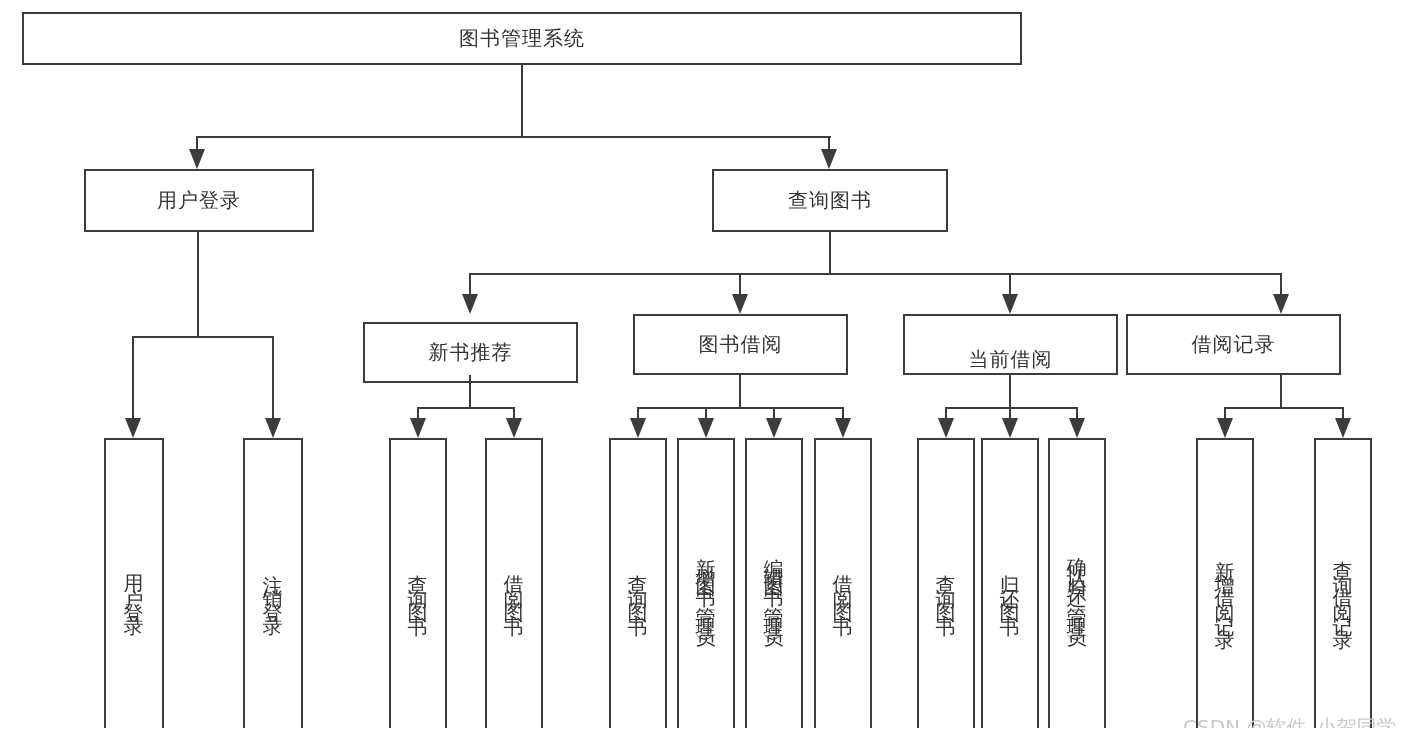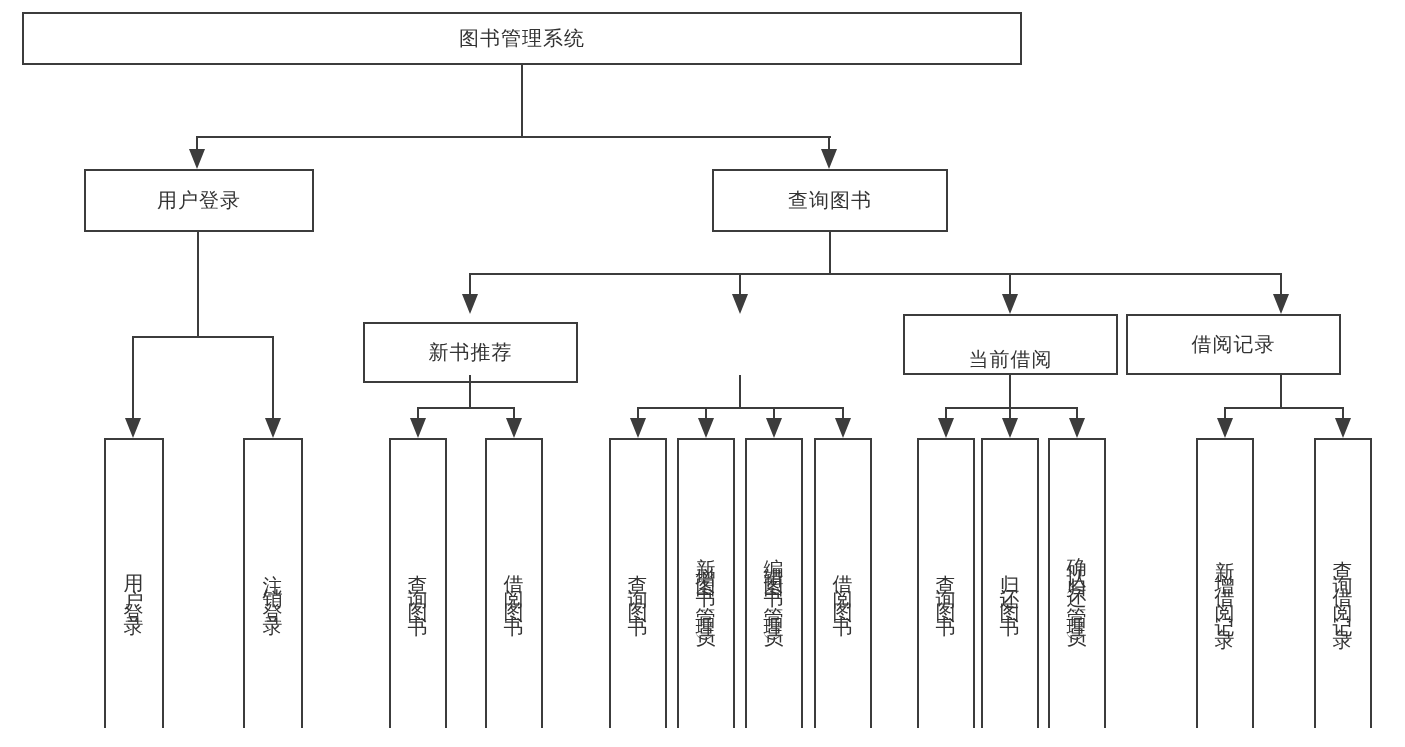--- a/index.html
+++ b/index.html
@@ -96,20 +96,23 @@
   <div class="vline" style="left:739px; top:273px; height:24px;"></div>
   <div class="arrow" style="left:732px; top:294px;"></div>
   <div class="vline" style="left:1009px; top:273px; height:24px;"></div>
   <div class="arrow" style="left:1002px; top:294px;"></div>
   <div class="vline" style="left:1280px; top:273px; height:24px;"></div>
   <div class="arrow" style="left:1273px; top:294px;"></div>
 
   <div class="box" style="left:363px; top:314px; width:215px; height:61px;margin-top:8px;">
     <span class="hlabel">新书推荐</span>
   </div>
+  <div class="box" style="left:633px; top:314px; width:215px; height:61px;">
+    <span class="hlabel">图书借阅</span>
+  </div>
   <div class="box" style="left:903px; top:314px; width:215px; height:61px;align-items:flex-end;">
     <span class="hlabel">当前借阅</span>
   </div>
   <div class="box" style="left:1126px; top:314px; width:215px; height:61px;">
     <span class="hlabel">借阅记录</span>
   </div>
 
   <div class="vline" style="left:469px; top:375px; height:32px;"></div>
   <div class="vline" style="left:739px; top:375px; height:32px;"></div>
   <div class="vline" style="left:1009px; top:375px; height:32px;"></div>
@@ -183,14 +186,15 @@
     <span class="vlabel long">确认归还（管理员）</span>
   </div>
 
   <div class="box leaf" style="left:1196px; top:438px; width:58px; height:297px;">
     <span class="vlabel">新增借阅记录</span>
   </div>
   <div class="box leaf" style="left:1314px; top:438px; width:58px; height:297px;">
     <span class="vlabel">查询借阅记录</span>
   </div>
 
+  <div class="watermark">CSDN @软件_小贺同学</div>
 
 </div>
 
 </body></html>

